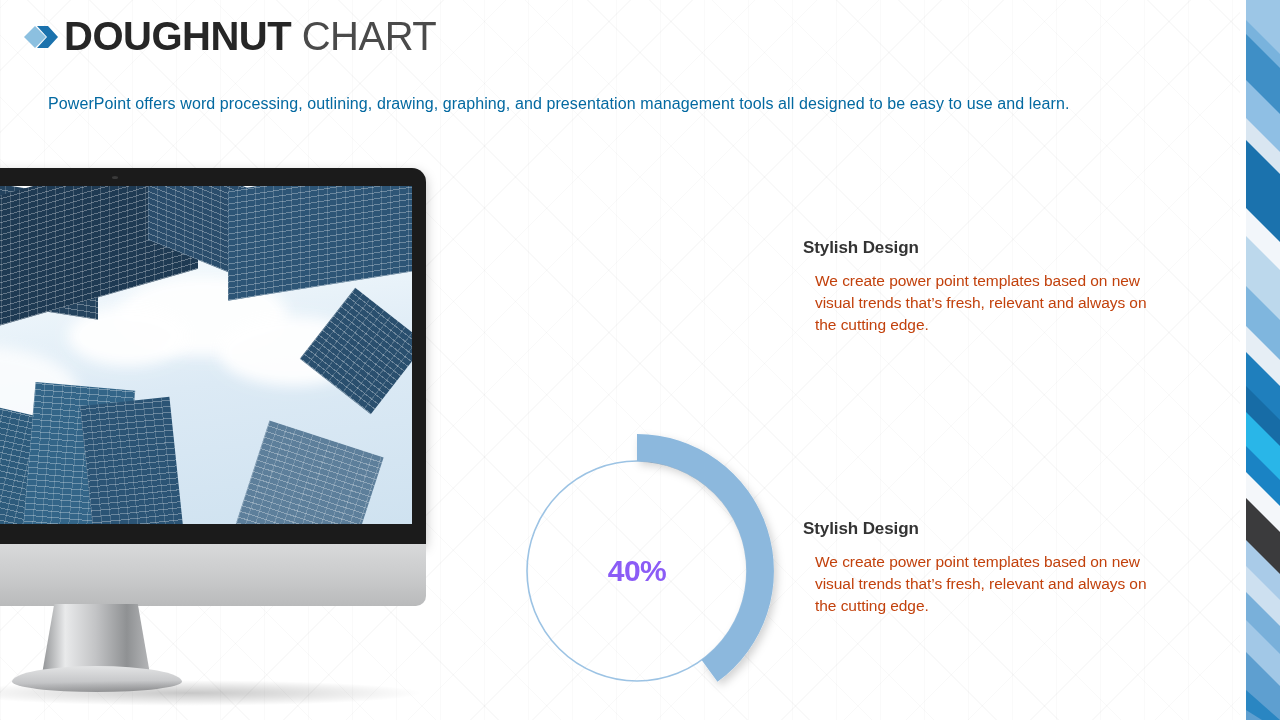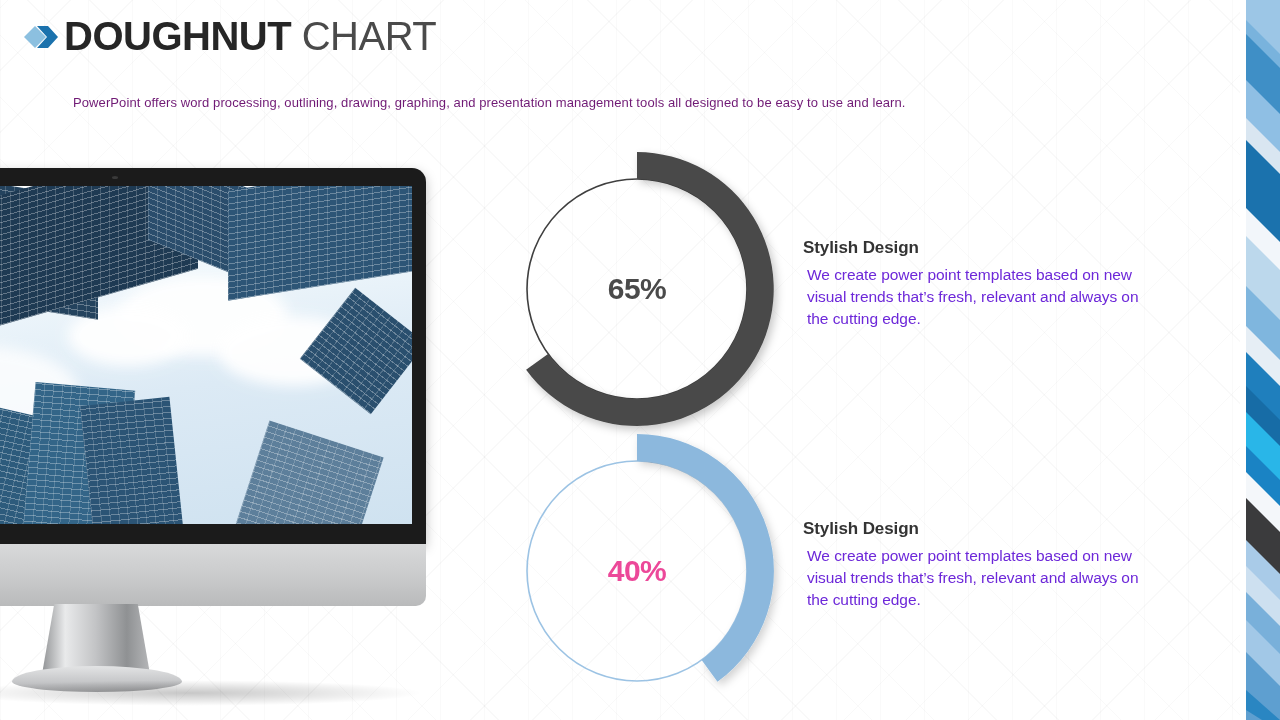--- a/index.html
+++ b/index.html
@@ -34,22 +34,22 @@
     font-size:40px;line-height:50px;white-space:nowrap;
     color:#3f3f3f;letter-spacing:-0.5px;
   }
   .title .t-bold{font-weight:bold;color:#262626;}
   .title .t-light{font-weight:normal;color:#4a4a4a;}
   .subtitle{
     position:absolute;left:65px;top:59px;
     font-size:23px;color:#4a4a4a;font-weight:normal;white-space:nowrap;
   }
   .desc{
-    position:absolute;left:73px;top:95px;
-    font-size:13px;color:#701a75;white-space:nowrap;letter-spacing:0.1px;
+    position:absolute;left:48px;top:95px;
+    font-size:16px;color:#0369a1;white-space:nowrap;letter-spacing:0.1px;
   }
 
   
   .monitor{position:absolute;left:-196px;top:168px;width:622px;height:445px;}
   .mon-bezel{
     position:absolute;left:0;top:0;width:622px;height:376px;
     background:#1b1b1b;border-radius:14px 14px 0 0;
     box-shadow:0 4px 12px rgba(0,0,0,0.25);
   }
   .mon-cam{
@@ -101,21 +101,21 @@
   #donut-2{left:500px;top:434px;}
 
   
   .item{position:absolute;width:360px;}
   #item-1{left:803px;top:238px;}
   #item-2{left:803px;top:519px;}
   .item-title{
     font-size:17px;font-weight:bold;color:#333333;margin:0 0 6px 0;letter-spacing:-0.1px;
   }
   .item-body{
-    font-size:15.5px;line-height:22px;color:#6d28d9;margin:4px;letter-spacing:-0.05px;
+    font-size:15.5px;line-height:22px;color:#c2410c;margin:12px;letter-spacing:-0.05px;
   }
 
   
   .decor{position:absolute;right:0;top:0;width:40px;height:720px;overflow:hidden;}
   .decor svg{display:block;}
   .decor-edge{
     position:absolute;left:0;top:0;width:3px;height:720px;background:#ffffff;
   }
 </style>
 </head>
@@ -160,55 +160,37 @@
           <div class="bldg" style="left:500px;top:120px;width:90px;height:90px;transform:rotate(38deg);background:#2a4f6e;"></div>
         </div>
       </div>
     </div>
     <div class="mon-chin"></div>
     <div class="mon-neck"></div>
     <div class="mon-foot"></div>
     <div class="mon-shadow"></div>
   </div>
 
-  <div class="donut" id="donut-1">
-    <svg width="274" height="274" viewBox="0 0 274 274">
-      <defs>
-        <filter id="sh1" x="-30%" y="-30%" width="170%" height="170%">
-          <feDropShadow dx="3" dy="4" stdDeviation="4" flood-color="#000" flood-opacity="0.22"></feDropShadow>
-        </filter>
-      </defs>
-
-      <circle cx="137" cy="137" r="110" fill="none" stroke="#3f3f3f" stroke-width="1.6"></circle>
-
-      <path filter="url(#sh1)" d="M 137 0
-               A 137 137 0 1 1 26.1 217.8
-               L 48.0 201.9
-               A 110 110 0 1 0 137 27
-               Z" fill="#494949"></path>
-    </svg>
-    <div class="donut-label" style="color:#4a4a4a;">65%</div>
-  </div>
 
   <div class="donut" id="donut-2">
     <svg width="274" height="274" viewBox="0 0 274 274">
       <defs>
         <filter id="sh2" x="-30%" y="-30%" width="170%" height="170%">
           <feDropShadow dx="3" dy="4" stdDeviation="4" flood-color="#000" flood-opacity="0.18"></feDropShadow>
         </filter>
       </defs>
       <circle cx="137" cy="137" r="110" fill="none" stroke="#9cc3e4" stroke-width="1.6"></circle>
 
       <path filter="url(#sh2)" d="M 137 0
                A 137 137 0 0 1 217.5 247.8
                L 201.6 225.9
                A 110 110 0 0 0 137 27
                Z" fill="#8cb8dd"></path>
     </svg>
-    <div class="donut-label" style="color:#ec4899;">40%</div>
+    <div class="donut-label" style="color:#8b5cf6;">40%</div>
   </div>
 
   <div class="item" id="item-1">
     <div class="item-title">Stylish Design</div>
     <div class="item-body">We create power point templates based on new visual trends that’s fresh, relevant and always on the cutting edge.</div>
   </div>
 
   <div class="item" id="item-2">
     <div class="item-title">Stylish Design</div>
     <div class="item-body">We create power point templates based on new visual trends that’s fresh, relevant and always on the cutting edge.</div>

